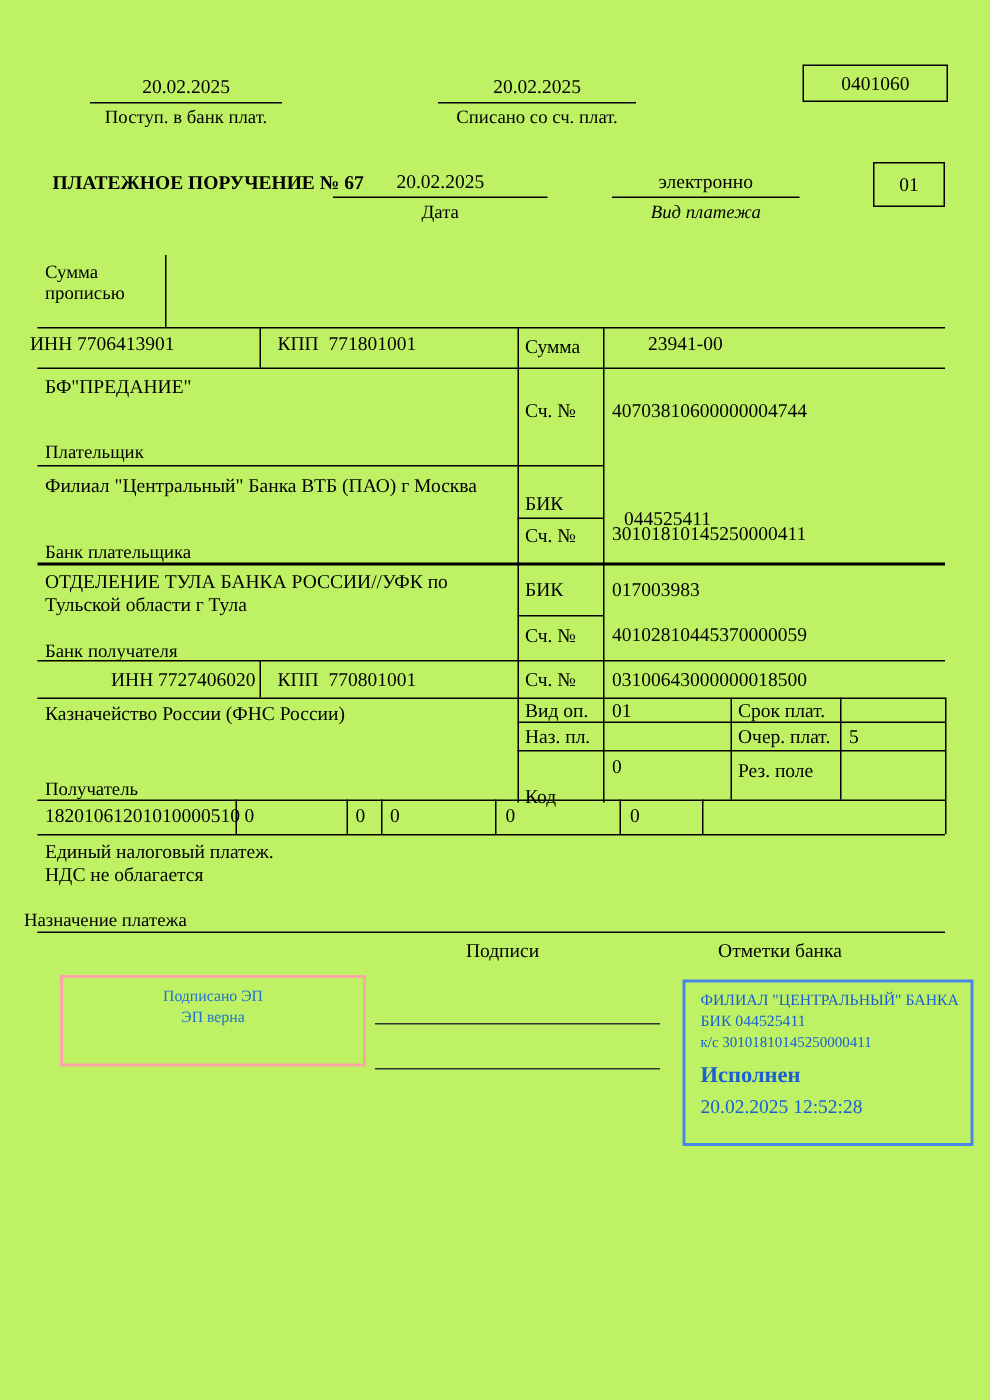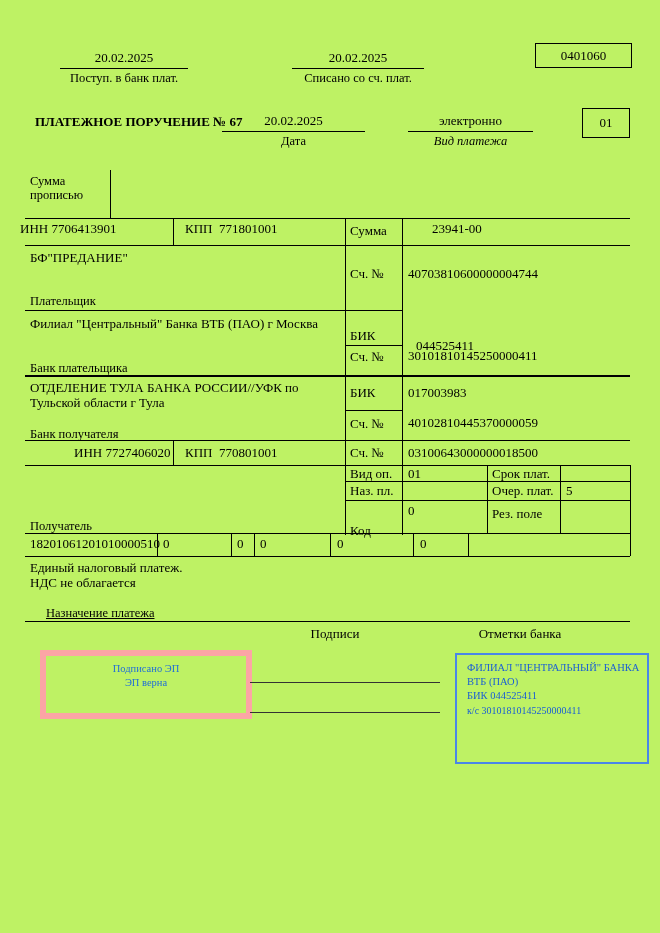--- a/index.html
+++ b/index.html
@@ -13,21 +13,21 @@
   .t.b{font-weight:bold;}
   .t.c{text-align:center;}
   .pre{white-space:pre;}
   .hline{position:absolute;height:0;border-top:1px solid #000;}
   .hline.thick{border-top:2px solid #000;}
   .vline{position:absolute;width:0;border-left:1px solid #000;}
   .box{position:absolute;border:1px solid #000;text-align:center;font-size:13px;}
   .ufield{position:absolute;border-bottom:1px solid #000;text-align:center;font-size:13px;padding-bottom:2px;}
   .sig-stamp{
     position:absolute;left:40px;top:650px;width:200px;height:57px;
-    border:6px solid #fca5a5;text-align:center;color:#2270d6;
+    border:2px solid #fca5a5;text-align:center;color:#2270d6;
   }
   .sig-stamp .l1{font-size:10.5px;margin-top:7px;}
   .sig-stamp .nm{font-size:14px;font-weight:bold;margin-top:2px;}
   .sig-stamp .l3{font-size:10.5px;margin-top:3px;}
   .bank-stamp{
     position:absolute;left:455px;top:653px;width:180px;height:101px;
     border:2px solid #4a86e8;color:#1a5fd4;padding:6px 0 0 10px;
   }
   .bank-stamp div{font-size:10.5px;line-height:1.35;}
   .bank-stamp .corr{font-size:10px;}
@@ -93,20 +93,21 @@
   <div class="t small" style="left:30px;top:427px;">Банк получателя</div>
   <div class="hline" style="left:25px;top:440px;width:605px;"></div>
 
   <div class="vline" style="left:173px;top:440px;height:25px;"></div>
   <div class="t pre" style="left:30px;top:446px;margin-left:44px;">ИНН 7727406020</div>
   <div class="t pre" style="left:185px;top:446px;">КПП  770801001</div>
   <div class="t" style="left:350px;top:446px;">Сч. №</div>
   <div class="t" style="left:408px;top:446px;">03100643000000018500</div>
   <div class="hline" style="left:25px;top:465px;width:605px;"></div>
 
+  <div class="t" style="left:30px;top:469px;">Казначейство России (ФНС России)</div>
   <div class="t small" style="left:30px;top:519px;">Получатель</div>
 
   <div class="vline" style="left:487px;top:465px;height:68px;"></div>
   <div class="vline" style="left:560px;top:465px;height:68px;"></div>
   <div class="vline" style="left:630px;top:465px;height:91px;"></div>
 
   <div class="t" style="left:350px;top:467px;">Вид оп.</div>
   <div class="t" style="left:408px;top:467px;">01</div>
   <div class="t" style="left:492px;top:467px;">Срок плат.</div>
   <div class="t" style="left:566px;top:467px;"></div>
@@ -133,34 +134,35 @@
   <div class="t" style="left:163px;top:537px;">0</div>
   <div class="t" style="left:237px;top:537px;">0</div>
   <div class="t" style="left:260px;top:537px;">0</div>
   <div class="t" style="left:337px;top:537px;">0</div>
   <div class="t" style="left:420px;top:537px;">0</div>
   <div class="t" style="left:475px;top:537px;"></div>
   <div class="hline" style="left:25px;top:556px;width:605px;"></div>
 
   <div class="t" style="left:30px;top:561px;">Единый налоговый платеж.</div>
   <div class="t" style="left:30px;top:576px;">НДС не облагается</div>
-  <div class="t small" style="left:46px;top:606px;text-decoration:underline;">Назначение платежа</div>
+  <div class="t small" style="left:16px;top:606px;">Назначение платежа</div>
   <div class="hline" style="left:25px;top:621px;width:605px;"></div>
 
   <div class="t c" style="left:240px;top:627px;width:190px;">Подписи</div>
   <div class="t c" style="left:440px;top:627px;width:160px;">Отметки банка</div>
 
   <div class="sig-stamp">
     <div class="l1">Подписано ЭП</div>
     <div class="l3">ЭП верна</div>
   </div>
 
   <div class="sigline" style="top:682px;"></div>
   <div class="sigline" style="top:712px;"></div>
 
   <div class="bank-stamp">
     <div>ФИЛИАЛ "ЦЕНТРАЛЬНЫЙ" БАНКА</div>
-    <div>ВТБ (ПАО)</div>
     <div>БИК 044525411</div>
     <div class="corr">к/с 30101810145250000411</div>
+    <div class="status">Исполнен</div>
+    <div class="dt">20.02.2025 12:52:28</div>
   </div>
 
 </div>
 
 </body></html>

